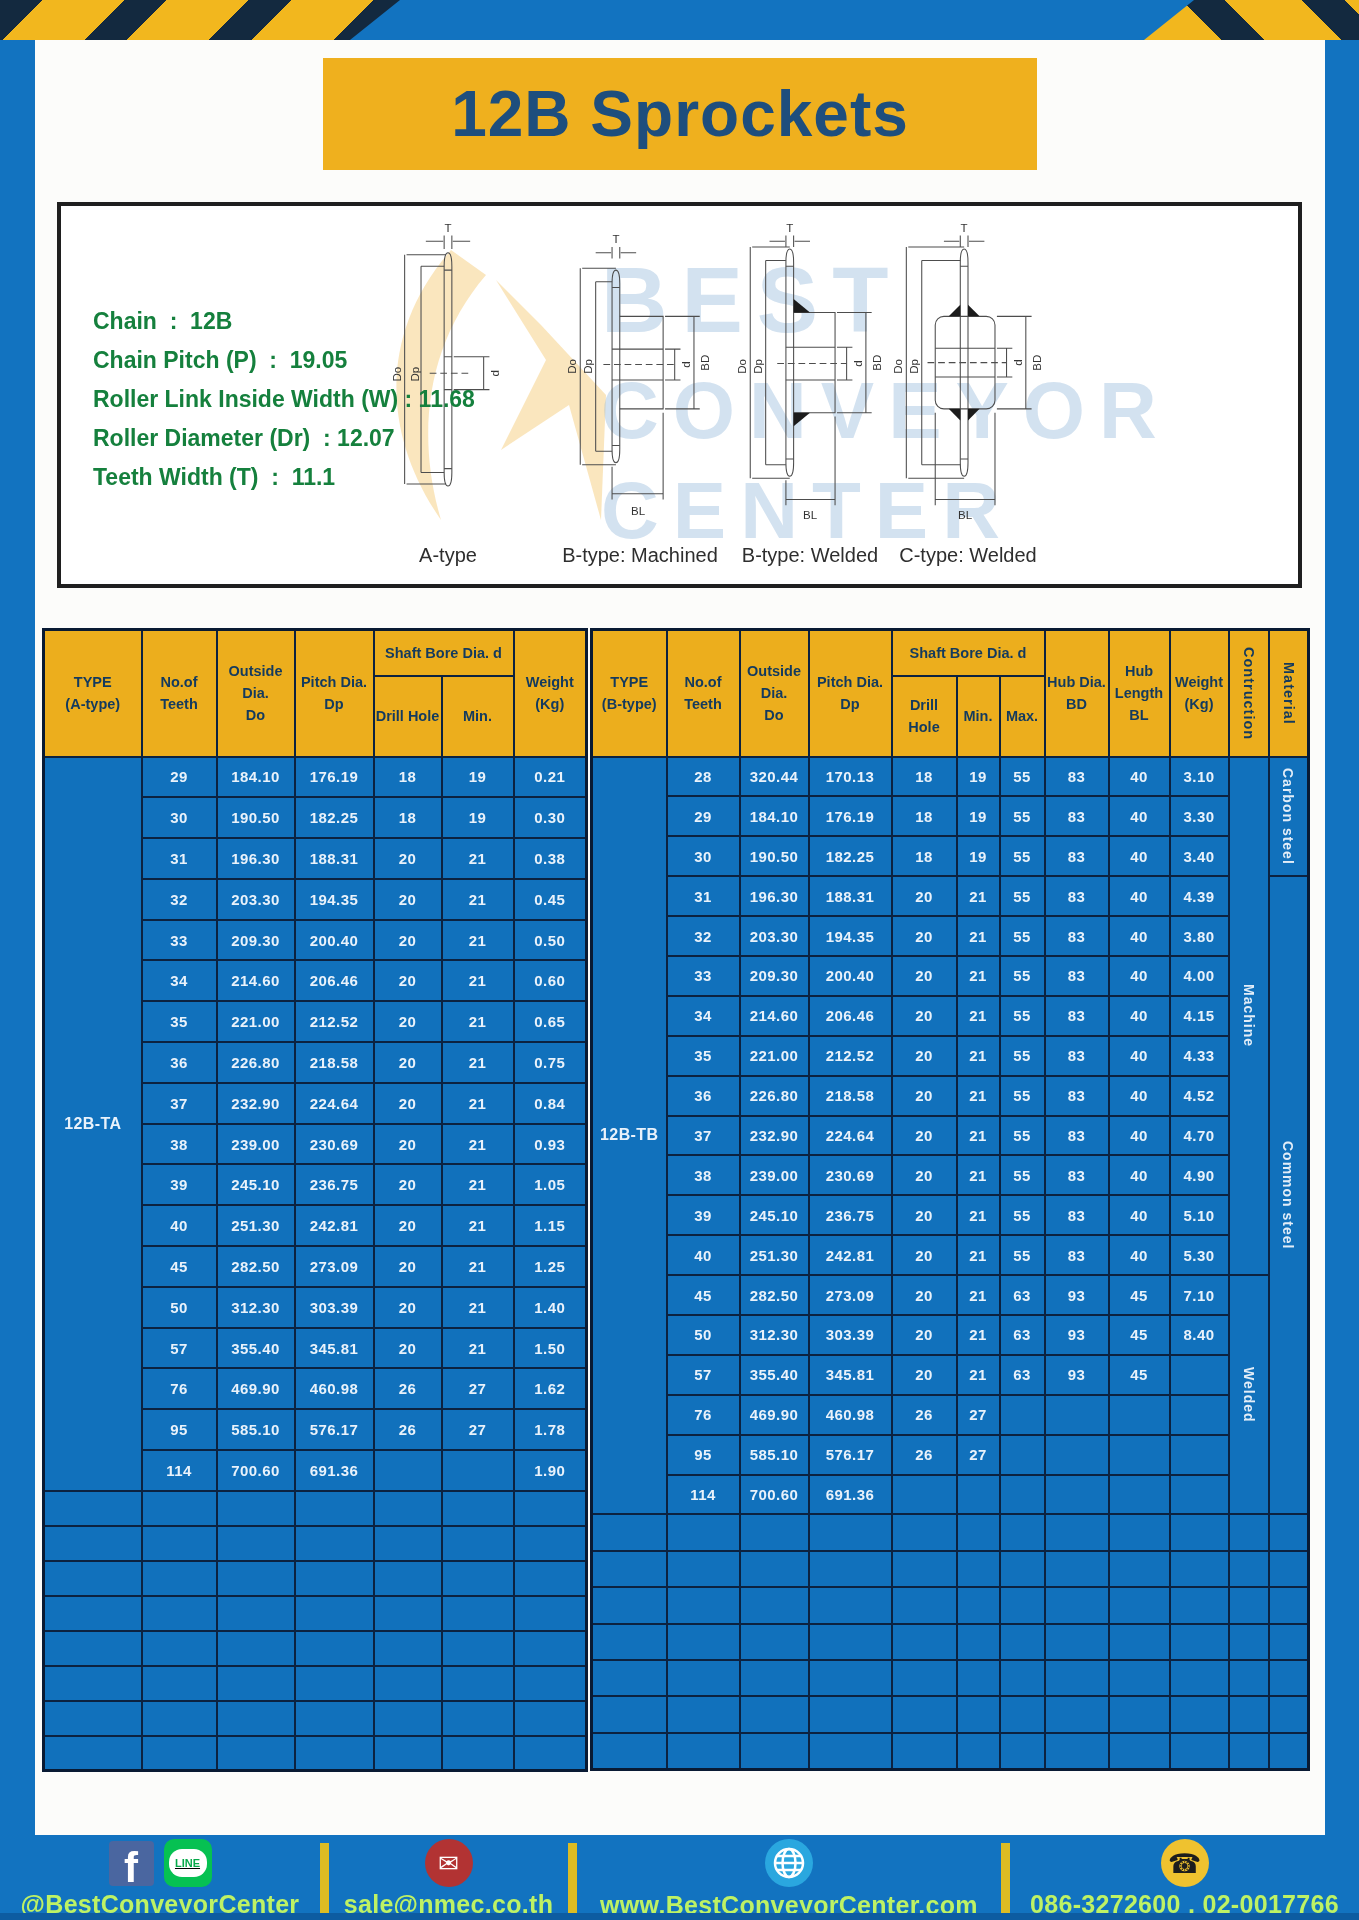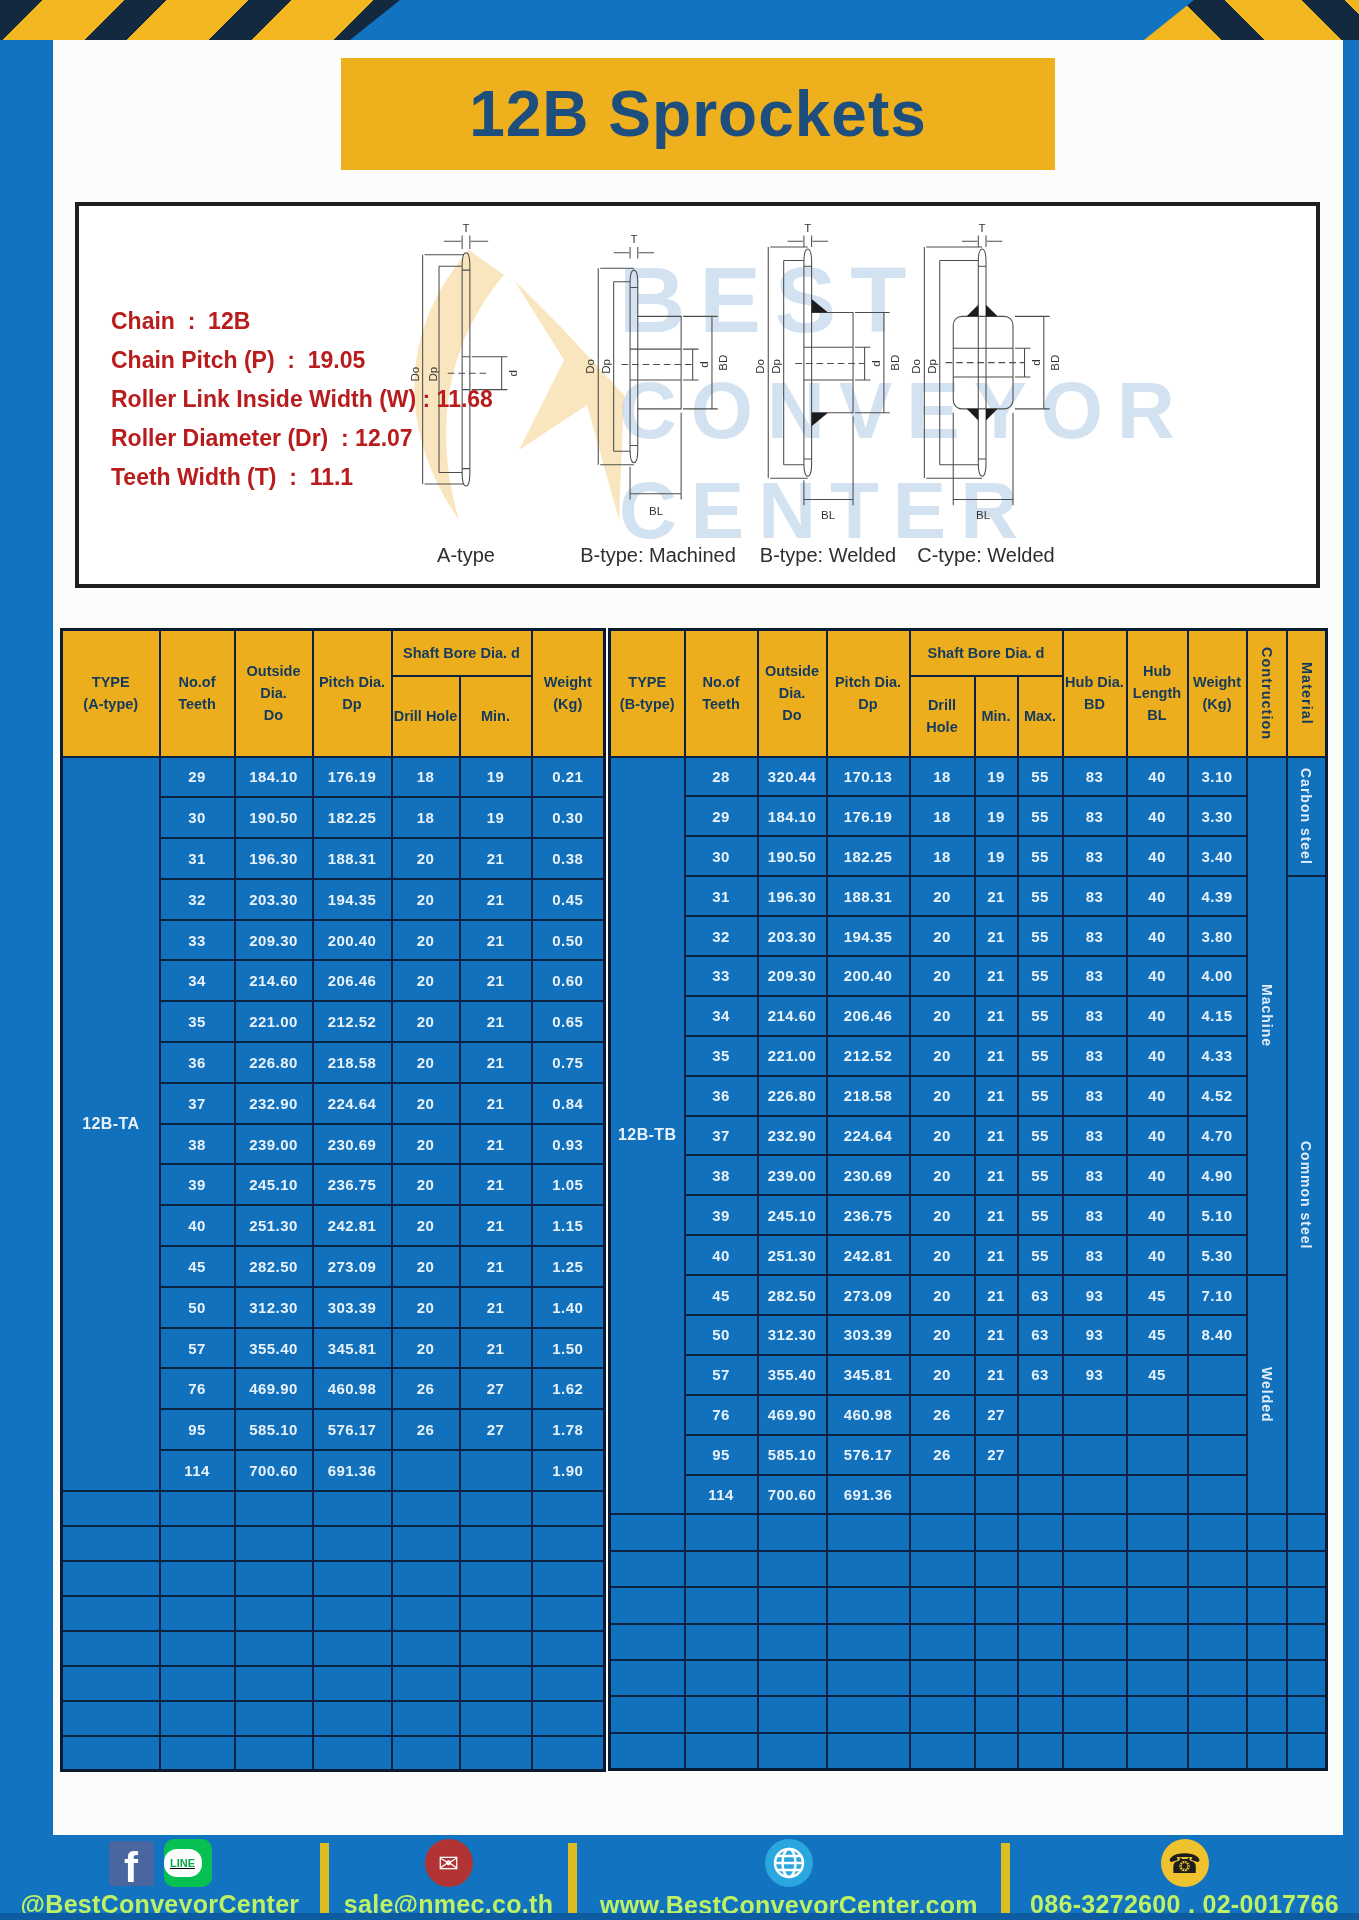--- a/index.html
+++ b/index.html
@@ -6,29 +6,29 @@
   .page{position:relative;width:1359px;height:1920px;background:#1273c0;overflow:hidden;
         font-family:"Liberation Sans",sans-serif;}
   
   .hazard{position:absolute;top:0;height:40px;}
   .hazard-left{left:0;width:400px;
      background:repeating-linear-gradient(135deg,#13293f 0 30px,#f2b71e 30px 88px);
      clip-path:polygon(0 0,100% 0,calc(100% - 50px) 100%,0 100%);}
   .hazard-right{right:0;width:215px;
      background:repeating-linear-gradient(45deg,#f2b71e 0 55px,#13293f 55px 85px);
      clip-path:polygon(50px 0,100% 0,100% 100%,0 100%);}
-  .content{position:absolute;left:53px;top:40px;width:1290px;height:1795px;background:#fcfcfa;}
+  .content{position:absolute;left:35px;top:40px;width:1290px;height:1795px;background:#fcfcfa;}
   .title-banner{position:absolute;left:288px;top:18px;width:714px;height:112px;background:#efb01e;
      display:flex;align-items:center;justify-content:center;font-size:64px;font-weight:bold;
      color:#1e4e7d;letter-spacing:1px;}
   
   .diagram-panel{position:absolute;left:22px;top:162px;width:1245px;height:386px;
      border:4px solid #1f1f1f;background:#fff;box-sizing:border-box;}
   .specs{position:absolute;left:32px;top:96px;z-index:2;}
-  .spec-line{font-size:23px;font-weight:bold;color:#b91c1c;line-height:39px;white-space:pre;}
+  .spec-line{font-size:23px;font-weight:bold;color:#15803d;line-height:39px;white-space:pre;}
   .wm{position:absolute;left:240px;top:14px;width:900px;height:345px;z-index:0;pointer-events:none;}
   .wm text{font-weight:bold;font-family:"Liberation Sans",sans-serif;}
   .drawing{position:absolute;top:14px;width:162px;height:360px;z-index:1;
      display:flex;flex-direction:column;align-items:center;}
   .drawing svg{height:318px;}
   .drawing .dline{stroke:#4d4d4d;stroke-width:1.1;fill:none;}
   .drawing .weld{fill:#1c1c1c;stroke:none;}
   .drawing text{font-family:"Liberation Sans",sans-serif;font-size:12px;fill:#333;}
   .drawing figcaption{font-size:20px;color:#2e2e2e;margin-top:6px;}
   .d-a{left:306px;} .d-bm{left:498px;} .d-bw{left:668px;} .d-cw{left:826px;}
@@ -52,21 +52,21 @@
   
   .footer{position:absolute;left:0;top:1835px;width:1359px;height:85px;display:flex;align-items:stretch;}
   .f-sec{display:flex;flex-direction:column;align-items:center;justify-content:flex-start;padding-top:3px;}
   .f-icons{display:flex;gap:10px;align-items:center;height:50px;}
   .f-label{font-size:25px;font-weight:bold;color:#bef264;margin-top:2px;letter-spacing:.3px;}
   .f-div{width:9px;height:70px;background:#ddbc23;align-self:center;}
   .s1{width:320px;} .s2{width:239px;} .s3{width:424px;justify-content:space-between;} .s4{flex:1;}
   .fb-icon{width:45px;height:45px;background:#4a66a0;border-radius:4px;color:#fff;font-weight:bold;
      font-size:42px;display:flex;align-items:flex-end;justify-content:center;line-height:.85;overflow:hidden;}
   .line-icon{width:48px;height:48px;background:#06c152;border-radius:10px;display:flex;
-     align-items:center;text-decoration:underline;}
+     align-items:center;justify-content:center;text-decoration:underline;}
   .line-bubble{width:38px;height:28px;background:#fff;border-radius:13px;display:flex;
      align-items:center;justify-content:center;font-size:11px;font-weight:bold;color:#06a94a;}
   .mail-icon{width:48px;height:48px;border-radius:50%;background:#b23333;color:#fff;font-size:25px;
      display:flex;align-items:center;justify-content:center;font-family:"DejaVu Sans",sans-serif;}
   .phone-icon{width:48px;height:48px;border-radius:50%;background:#efc22f;color:#1d1d1d;font-size:27px;
      display:flex;align-items:center;justify-content:center;font-family:"DejaVu Sans",sans-serif;}
   .footer-edge{position:absolute;left:0;bottom:0;width:100%;height:7px;background:#0d5ca1;}
 </style>
 </head>
 <body>

